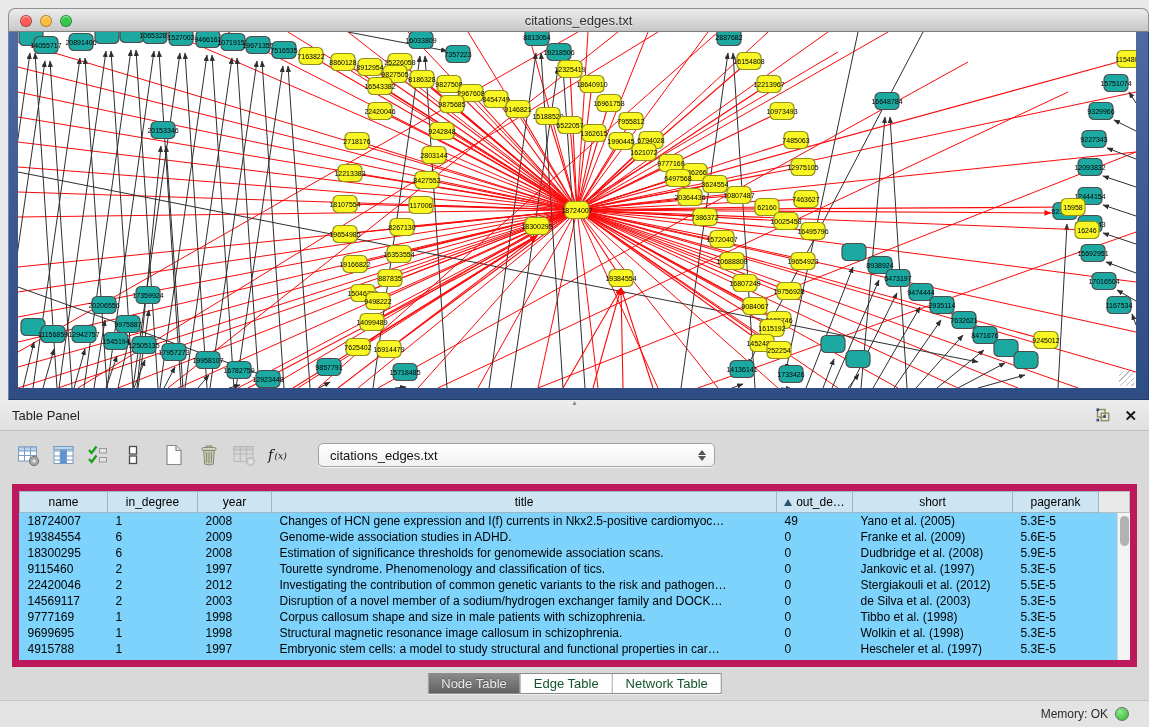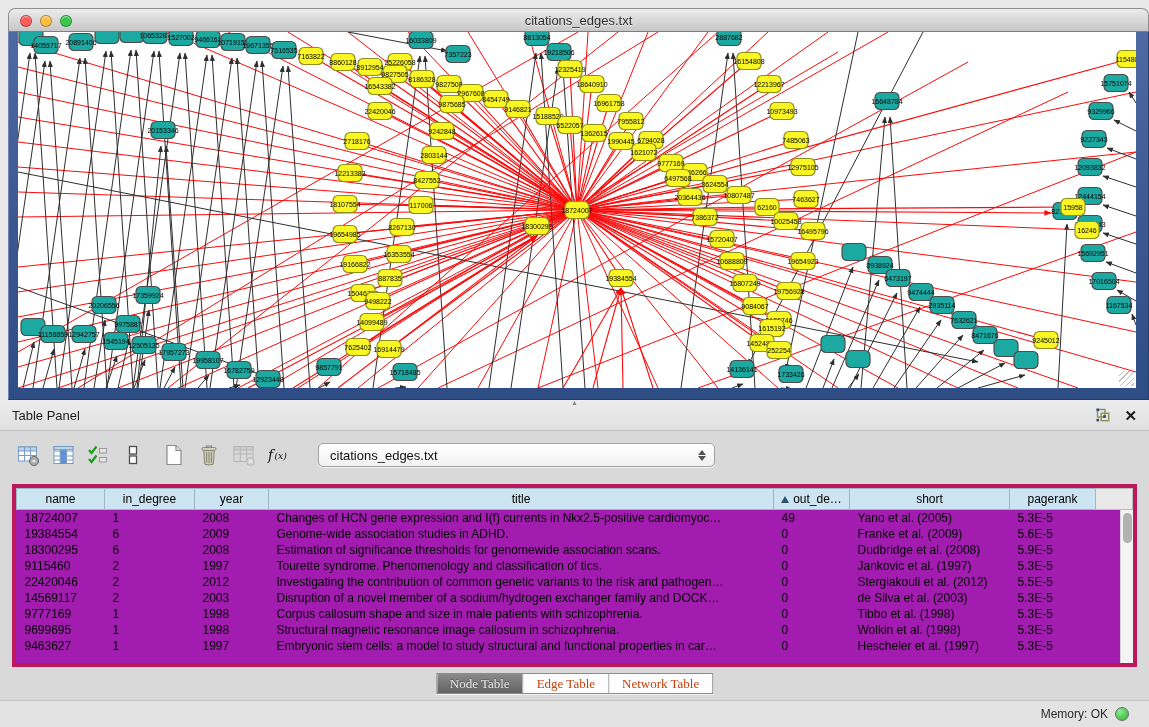--- a/index.html
+++ b/index.html
@@ -50,40 +50,40 @@
     display:flex; align-items:center; justify-content:space-between;
     padding:0 5px 0 11px; font-size:13px; color:#111;
     box-shadow:0 1px 0 rgba(255,255,255,.7);
   }
   .spin { display:flex; flex-direction:column; align-items:center; gap:1px; padding-right:3px; }
   .spin i { display:block; width:0; height:0; border-left:4px solid transparent; border-right:4px solid transparent; }
   .spin .up { border-bottom:5px solid #555; }
   .spin .dn { border-top:5px solid #555; }
   .table-wrap {
     position:absolute; left:12px; top:84px; width:1125px; height:183px;
-    background:#a21caf; border:4px solid #be185d;
+    background:#7dd3fc; border:7px solid #be185d;
   }
   table.node-table { border-collapse:collapse; table-layout:fixed; width:100%; font-size:12px; color:#000; }
   table.node-table th {
     background:#cde4f2; border:1px solid #9db7c6; font-weight:normal;
     height:21px; padding:0 4px; white-space:nowrap; overflow:hidden; text-align:center;
   }
   table.node-table th.filler { background:#e9e9e9; border:1px solid #bcbcbc; border-left:1px solid #9db7c6; }
   table.node-table td {
     height:16px; padding:0 8px; white-space:nowrap; overflow:hidden; border:none;
   }
   .sort-tri { display:inline-block; width:0; height:0; border-left:4px solid transparent;
     border-right:4px solid transparent; border-bottom:7px solid #27536b; margin-right:4px; }
   .vscroll { position:absolute; right:0; top:22px; bottom:0; width:13px;
     background:#f4f4f4; border-left:1px solid #d6d6d6; }
   .vthumb { position:absolute; left:1.5px; top:3px; width:9px; height:30px; border-radius:5px; background:#b2b2b2; }
   .tabbar { position:absolute; left:50%; top:273px; transform:translateX(-50%); display:flex;
     border:1px solid #8d8d8d; border-radius:0; overflow:hidden; height:21px;
-    background:#fdfdfd; font-size:13px; box-shadow:0 1px 0 rgba(255,255,255,.6);font-family:Liberation Serif, serif; }
-  .tab { display:flex; align-items:center; padding:0 13px; color:#c2410c; border-left:1px solid #a9a9a9; cursor:default; }
+    background:#fdfdfd; font-size:13px; box-shadow:0 1px 0 rgba(255,255,255,.6); }
+  .tab { display:flex; align-items:center; padding:0 13px; color:#14532d; border-left:1px solid #a9a9a9; cursor:default; }
   .tab:first-child { border-left:none; }
   .tab.sel { background:linear-gradient(#8a8a8a,#626262); color:#e9e9e9; text-shadow:0 -1px 0 rgba(0,0,0,.3); }
   .statusbar { position:absolute; left:0; bottom:0; width:1149px; height:27px;
     border-top:1px solid #c3c3c3; background:#e3e3e3;
     display:flex; align-items:center; justify-content:flex-end; gap:7px;
     padding-right:20px; font-size:12px; color:#2b2b2b; }
   .mem-dot { width:14px; height:14px; border-radius:50%;
     background:radial-gradient(circle at 35% 30%, #8cec8c, #2db22d);
     border:1px solid #6f6f6f; }
 </style>
@@ -763,21 +763,21 @@
             <td>9699695</td>
             <td>1</td>
             <td>1998</td>
             <td>Structural magnetic resonance image callosum in schizophrenia.</td>
             <td>0</td>
             <td>Wolkin et al. (1998)</td>
             <td>5.3E-5</td>
             <td></td>
           </tr>
           <tr>
-            <td>9463627</td>
+            <td>4915788</td>
             <td>1</td>
             <td>1997</td>
             <td>Embryonic stem cells: a model to study structural and functional properties in car…</td>
             <td>0</td>
             <td>Hescheler et al. (1997)</td>
             <td>5.3E-5</td>
             <td></td>
           </tr>
         </tbody>
     </table>

